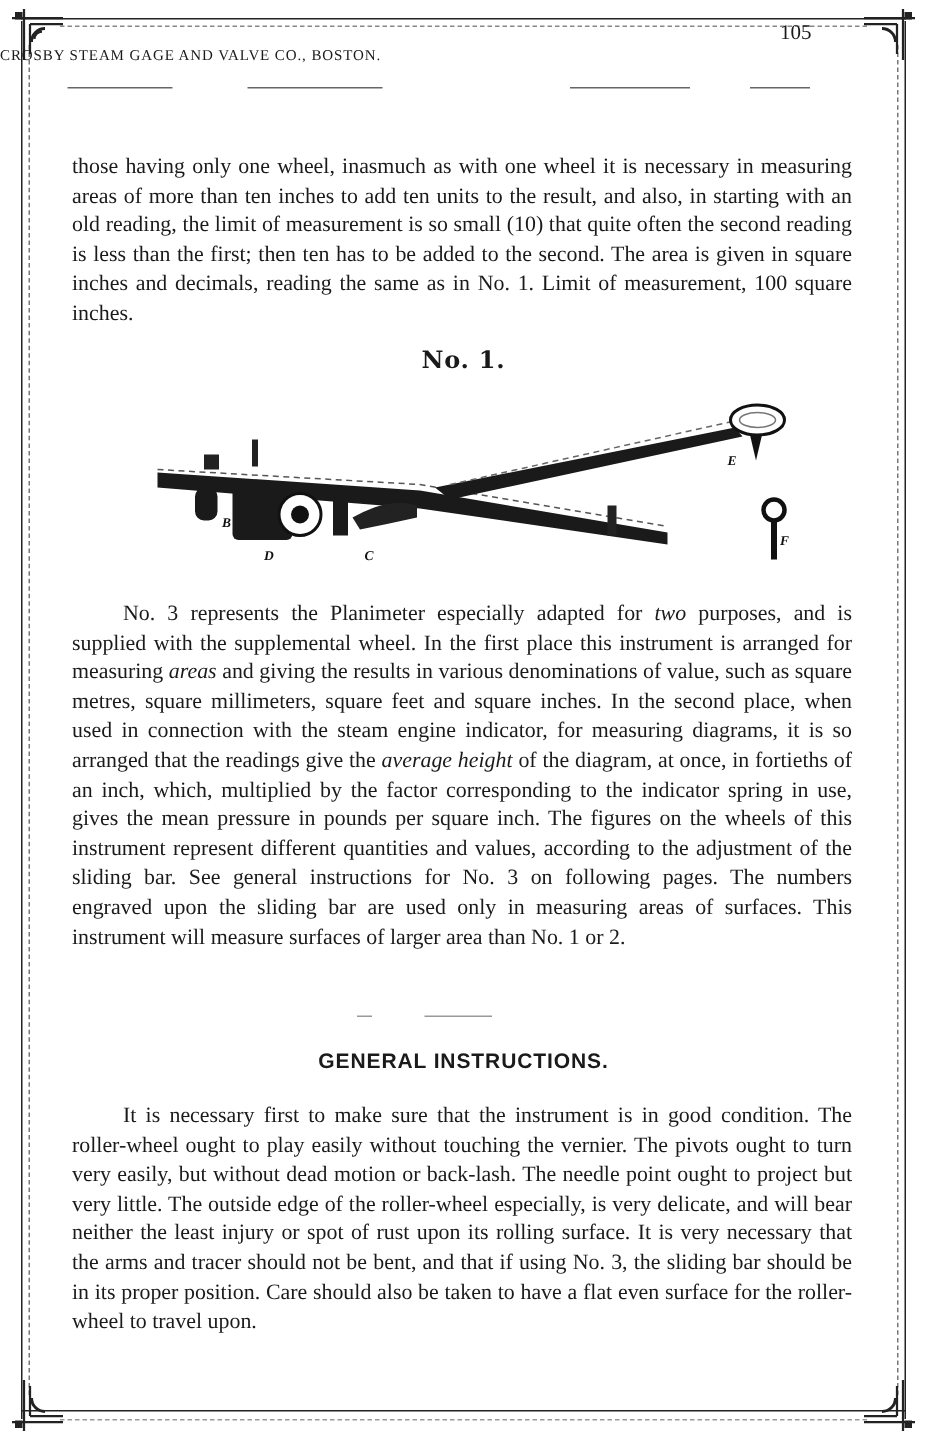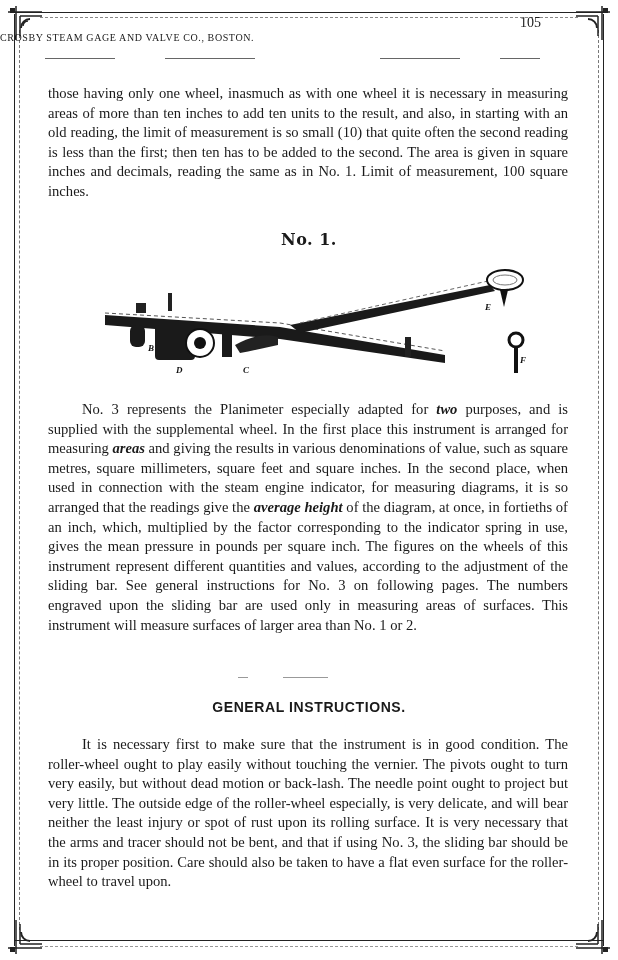--- a/index.html
+++ b/index.html
@@ -21,22 +21,22 @@
   .corner.br { right: 4px; bottom: 2px; transform: scale(-1,-1); }
 
   .running-head { position: absolute; top: 32px; left: 0; width: 618px; text-align: left;
                   font-size: 10px; letter-spacing: 0.6px; }
   .page-number { position: absolute; top: 15px; right: 77px; font-size: 14px; }
   .head-rule { position: absolute; top: 58px; height: 0; border-top: 1px solid #666; }
 
   .para { position: absolute; left: 48px; width: 520px; font-size: 14.6px; line-height: 19.6px;
           text-align: justify; margin: 0; }
   .para.indent { text-indent: 34px; }
-  .para em { font-style: italic; font-weight: bold; }
-  .p1 { top: 84px; font-family: Liberation Serif, serif; }
+  .para em { font-style: italic; font-weight: normal; }
+  .p1 { top: 102px; font-family: Liberation Serif, serif; }
   .p2 { top: 400px; }
   .p3 { top: 735px; }
 
   .fig-title { position: absolute; top: 230px; left: 0; width: 618px; text-align: center;
                font-size: 16px; font-weight: bold; letter-spacing: 0.5px;
                font-family: "DejaVu Serif", serif; }
   .figure { position: absolute; left: 100px; top: 245px; width: 440px; height: 130px; }
 
   .sep { position: absolute; top: 677px; height: 0; border-top: 1px solid #999; }
   .section-title { position: absolute; top: 699px; left: 0; width: 618px; text-align: center;

